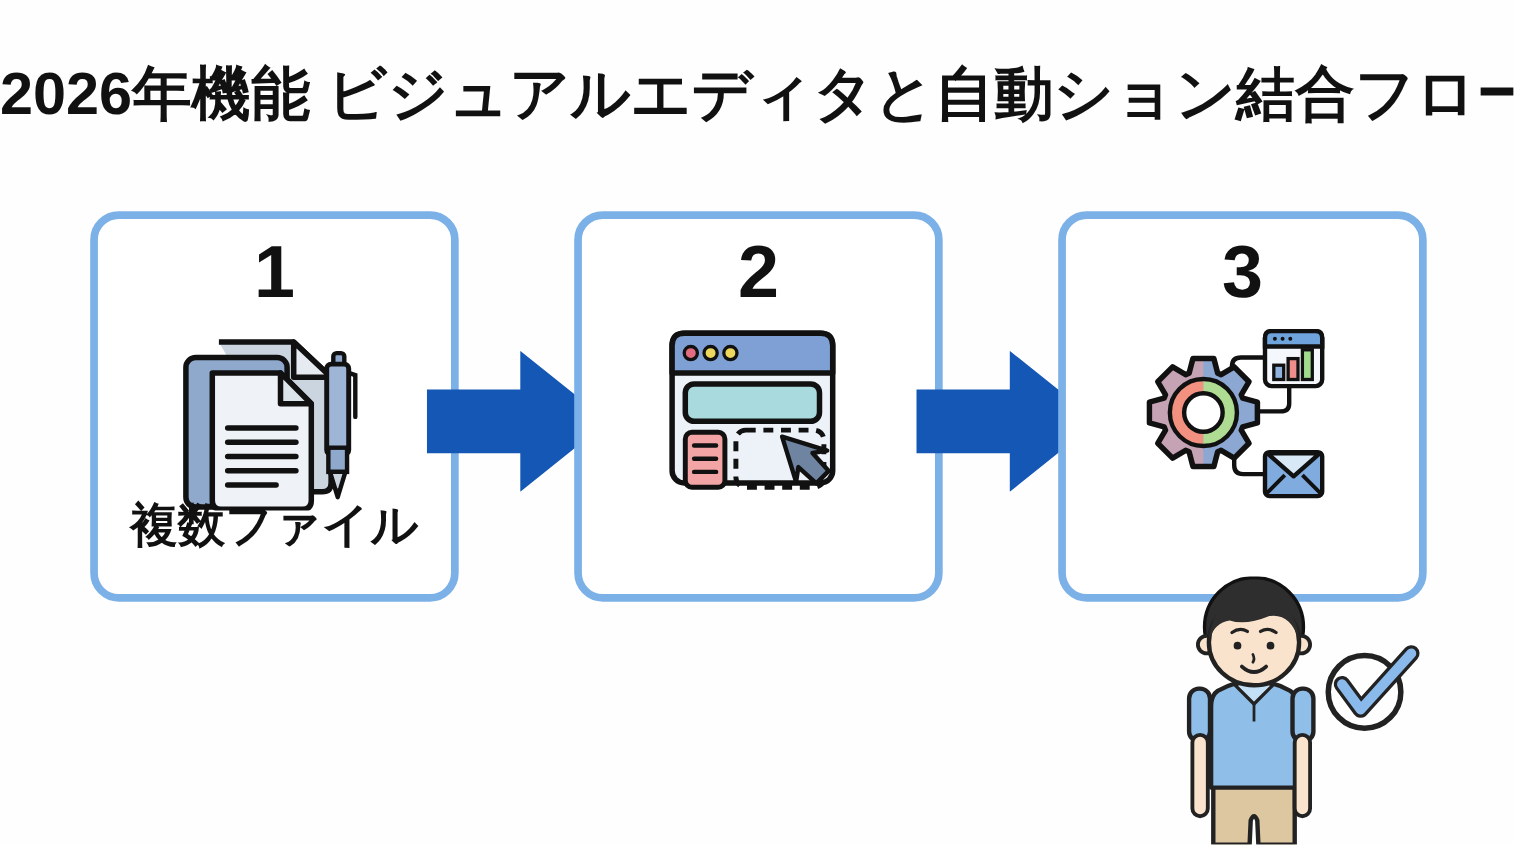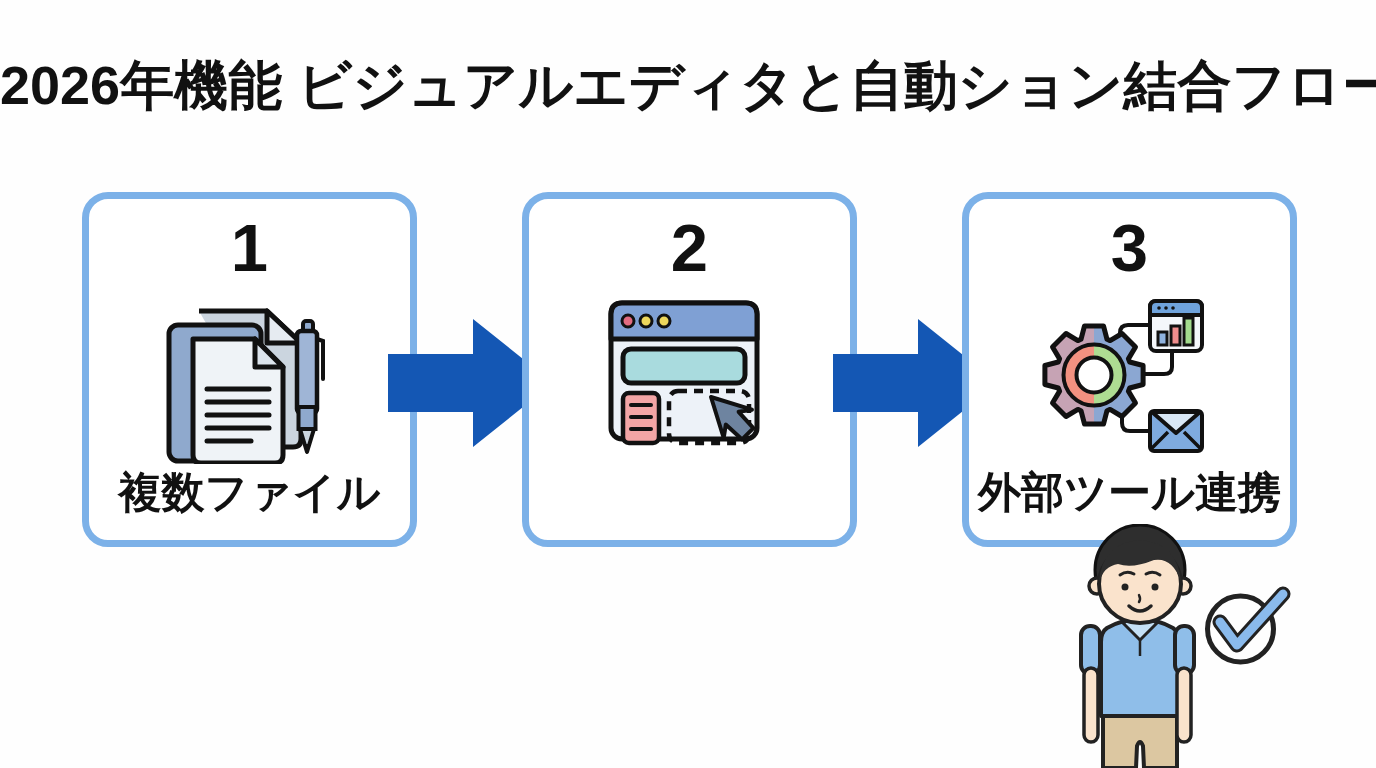--- a/index.html
+++ b/index.html
@@ -21,21 +21,21 @@
   }
   .card .num{
     position:absolute;top:12px;left:0;width:100%;text-align:center;
     font-size:67px;font-weight:900;line-height:1.1;
   }
   .card .icon-wrap{
     position:absolute;top:100px;left:0;width:100%;height:170px;
     display:flex;justify-content:center;align-items:flex-start;
   }
   .card .lbl{
-    position:absolute;bottom:18px;left:0;width:100%;text-align:center;
+    position:absolute;bottom:33px;left:0;width:100%;text-align:center;
     font-size:43px;font-weight:900;white-space:nowrap;
   }
   .card1{left:82px}.card2{left:522px}.card3{left:962px}
   .arrow{position:absolute;top:319px;}
   .arrow1{left:388px}.arrow2{left:833px}
   .person{position:absolute;left:1075px;top:524px;}
   .check{position:absolute;left:1202px;top:583px;}
 </style>
 </head>
 <body>
@@ -143,21 +143,20 @@
         <circle cx="131" cy="9" r="1.8" fill="#111"></circle>
         <rect x="116" y="33" width="9" height="13" fill="#8FB2DE" stroke="#111" stroke-width="3"></rect>
         <rect x="129" y="27" width="9" height="19" fill="#EF8D8D" stroke="#111" stroke-width="3"></rect>
         <rect x="142" y="19" width="9" height="27" fill="#A3DB8E" stroke="#111" stroke-width="3"></rect>
 
         <rect x="108" y="112" width="52" height="40" rx="4" fill="#7FABDF" stroke="#111" stroke-width="4"></rect>
         <polygon points="110,113 158,113 134,134" fill="#D9E8F6" stroke="#111" stroke-width="4" stroke-linejoin="round"></polygon>
         <path d="M109,150 L126,133 M159,150 L142,133" stroke="#111" stroke-width="3.5" fill="none"></path>
       </svg>
     </div>
-    <div class="lbl">外部ツール連携</div>
   </div>
 
   <svg class="person" width="125" height="244" viewBox="0 0 125 244">
 
     <path d="M28,188 L102,188 L102,244 L69,244 L68,222 Q65,214 62,222 L61,244 L28,244 Z" fill="#DCC7A1" stroke="#222" stroke-width="4" stroke-linejoin="round"></path>
 
     <path d="M32,104 Q48,95 65,95 Q82,95 98,104 Q104,108 104,118 L104,192 L26,192 L26,118 Q26,108 32,104 Z" fill="#8FBEE9" stroke="#222" stroke-width="4" stroke-linejoin="round"></path>
 
     <path d="M48,99 L65,116 L82,99 Q73,94 65,94 Q57,94 48,99 Z" fill="#C4E0F6" stroke="#222" stroke-width="3" stroke-linejoin="round"></path>
     <line x1="65" y1="116" x2="65" y2="132" stroke="#222" stroke-width="2.5"></line>

